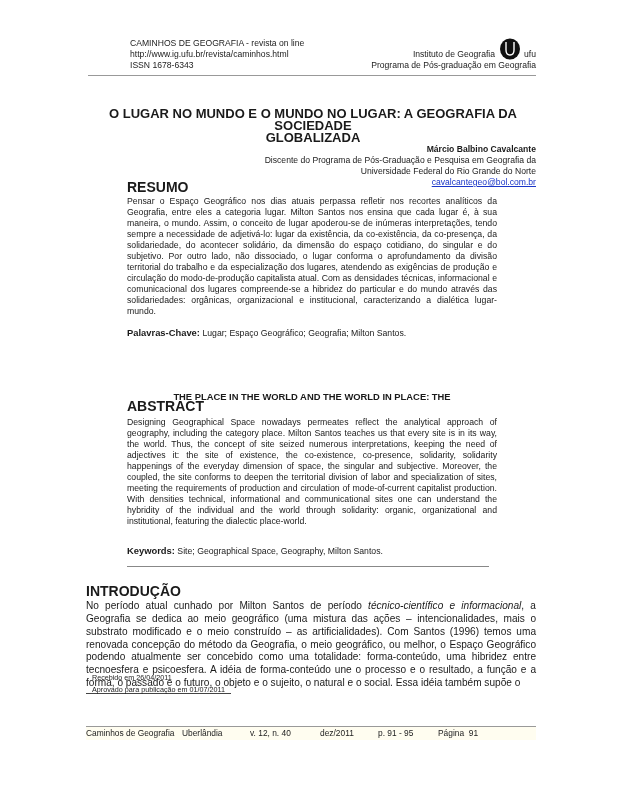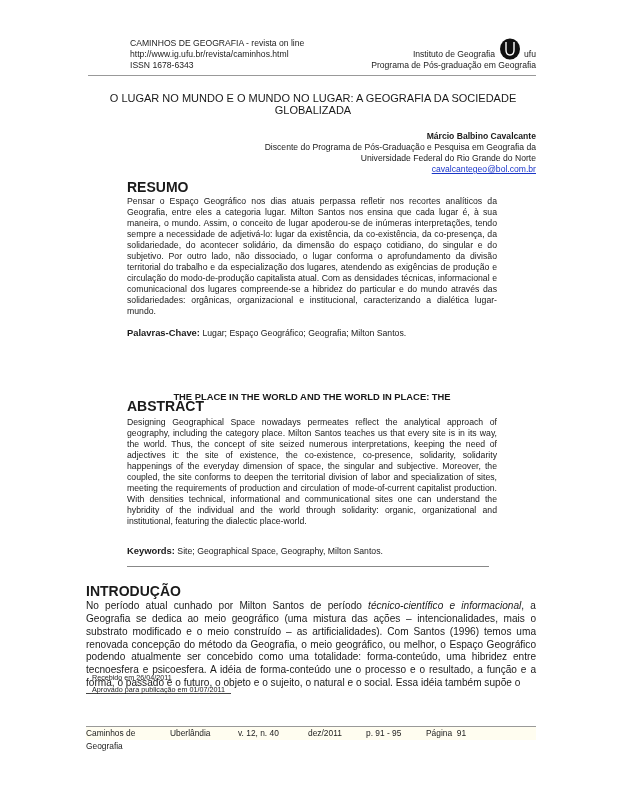--- a/index.html
+++ b/index.html
@@ -4,22 +4,22 @@
 <style>
   html, body { margin: 0; padding: 0; background: #ffffff; }
   body { width: 618px; height: 800px; position: relative; overflow: hidden;
          font-family: "Liberation Sans", sans-serif; color: #1a1a1a; }
   .abs { position: absolute; }
   .hdr-left { left: 90px; top: 38px; font-size: 8.6px; line-height: 11px; color: #222; margin-left: 40px; }
   .hdr-right { right: 82px; top: 38px; font-size: 8.6px; line-height: 11px; text-align: right; color: #222; }
   .hdr-right .row1 { display: flex; justify-content: flex-end; align-items: flex-end; height: 22px; }
   .logo { width: 22px; height: 22px; margin: 0 3px 0 4px; position: relative; }
   .hdr-rule { left: 88px; width: 448px; top: 75px; height: 0; border-top: 1px solid #999; }
-  .title { left: 90px; width: 446px; top: 92px; text-align: center; font-weight: normal; font-size: 11px; line-height: 12px; }
-  .author { right: 82px; top: 131px; text-align: right; font-size: 8.6px; line-height: 11px; }
+  .title { left: 90px; width: 446px; top: 108px; text-align: center; font-weight: bold; font-size: 13px; line-height: 12px; }
+  .author { right: 82px; top: 144px; text-align: right; font-size: 8.6px; line-height: 11px; }
   .author .name { font-weight: bold; }
   .author .email { color: #1a35c8; text-decoration: underline; padding-left: 48px; }
   .section-h { font-weight: bold; font-size: 14px; }
   .para { font-size: 8.7px; line-height: 11.05px; text-align: justify; }
   .resumo-h { left: 127px; top: 179px; }
   .resumo-p { left: 127px; width: 370px; top: 196px; }
   .kw { left: 127px; top: 327px; font-size: 8.7px; }
   .kw b { font-size: 9.4px; }
   .title2 { left: 127px; width: 370px; top: 363px; text-align: center; font-weight: bold; font-size: 9.4px; line-height: 12px; margin-top: 28px; }
   .abstract-h { left: 127px; top: 398px; }
@@ -93,19 +93,19 @@
 <div class="abs para intro-p"><span>No período atual cunhado por Milton Santos de período </span><i>técnico-científico e informacional</i><span>, a Geografia se dedica ao meio geográfico (uma mistura das ações – intencionalidades, mais o substrato modificado e o meio construído – as artificialidades).  Com Santos (1996) temos uma renovada concepção do método da Geografia, o meio geográfico, ou melhor, o Espaço Geográfico podendo atualmente ser concebido como uma totalidade: forma-conteúdo, uma hibridez entre tecnoesfera e psicoesfera. A idéia de forma-conteúdo une o processo e o resultado, a função e a forma, o passado e o futuro, o objeto e o sujeito, o natural e o social. Essa idéia também supõe o</span></div>
 
 <div class="abs fn-rule"></div>
 <div class="abs fn">
   <div>Recebido em 26/04/2011</div>
   <div>Aprovado para publicação em 01/07/2011</div>
 </div>
 
 <div class="abs foot-rule"></div>
 <div class="abs footer">
-  <span style="width:84px">Caminhos de Geografia</span>
+  <span style="width:96px">Caminhos de Geografia</span>
   <span style="width:68px">Uberlândia</span>
   <span style="width:70px">v. 12, n. 40</span>
   <span style="width:58px">dez/2011</span>
   <span style="width:60px">p. 91 - 95</span>
   <span style="white-space:pre">Página  91</span>
 </div>
 
 </body></html>

